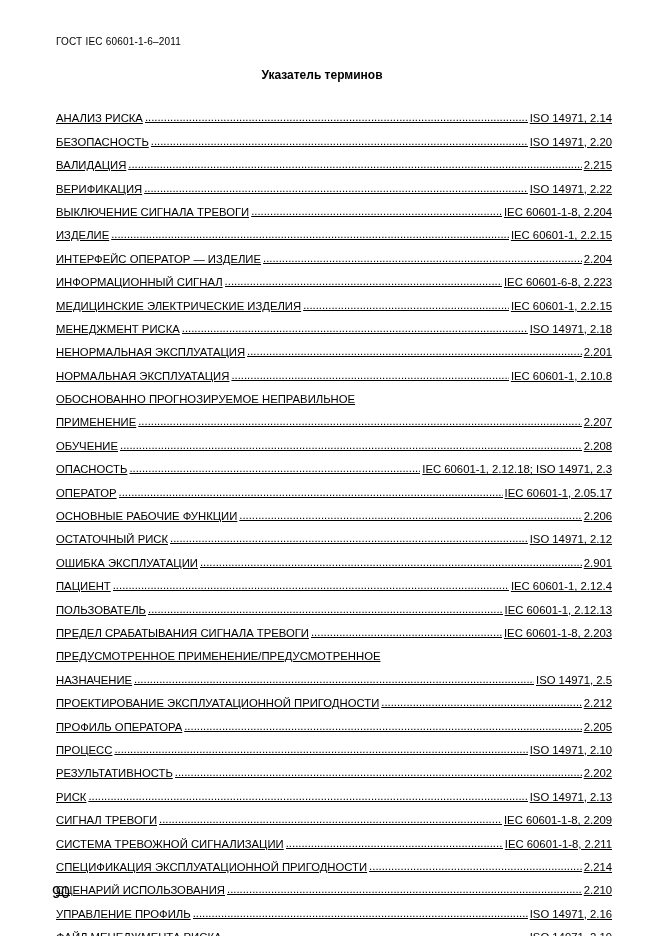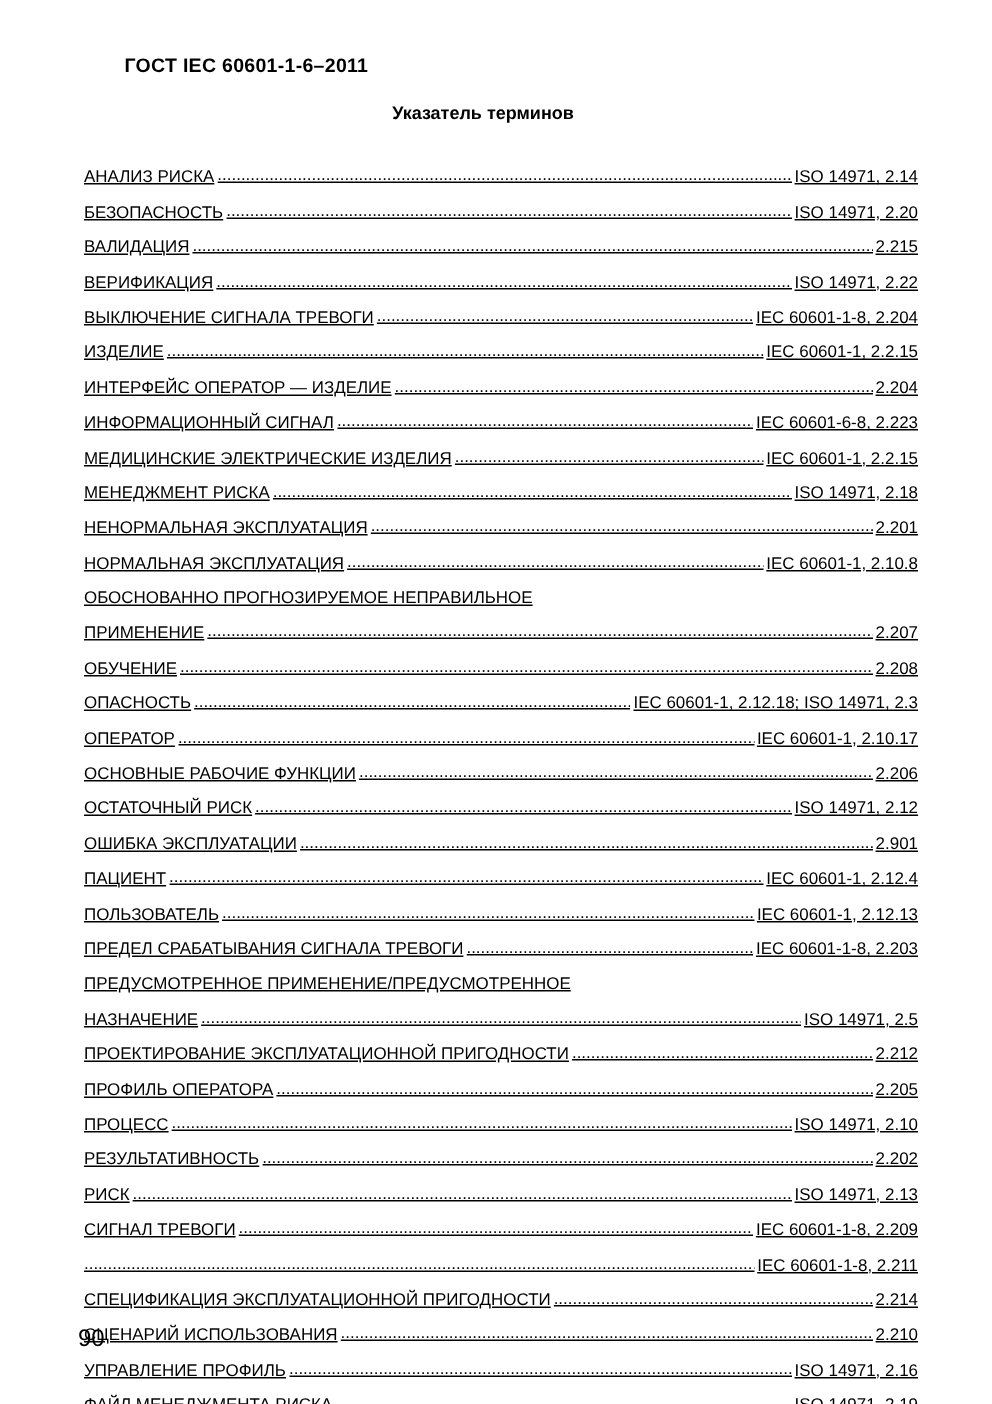--- a/index.html
+++ b/index.html
@@ -20,25 +20,24 @@
     left: 0; top: 0;
     width: 661px;
     height: 936px;
     box-sizing: border-box;
     padding: 0;
   }
   .header {
     position: absolute;
     left: 56px;
     top: 36px;
-    font-size: 13px;
-    font-weight: bold;
+    font-size: 10px;
+    font-weight: normal;
     letter-spacing: 0.2px;
     white-space: nowrap;
-    margin-left: 27px;
   }
   .doc-title {
     position: absolute;
     left: 0;
     top: 68px;
     width: 644px;
     text-align: center;
     font-size: 12px;
     font-weight: bold;
   }
@@ -174,21 +173,21 @@
         <span class="ref">2.208</span>
       </div>
       <div class="entry">
         <span class="term">ОПАСНОСТЬ</span>
         <span class="leader">...............................................................................................................................................................</span>
         <span class="ref">IEC 60601-1, 2.12.18; ISO 14971, 2.3</span>
       </div>
       <div class="entry">
         <span class="term">ОПЕРАТОР</span>
         <span class="leader">...............................................................................................................................................................</span>
-        <span class="ref">IEC 60601-1, 2.10.17</span>
+        <span class="ref">IEC 60601-1, 2.05.17</span>
       </div>
       <div class="entry">
         <span class="term">ОСНОВНЫЕ РАБОЧИЕ ФУНКЦИИ</span>
         <span class="leader">...............................................................................................................................................................</span>
         <span class="ref">2.206</span>
       </div>
       <div class="entry">
         <span class="term">ОСТАТОЧНЫЙ РИСК</span>
         <span class="leader">...............................................................................................................................................................</span>
         <span class="ref">ISO 14971, 2.12</span>
@@ -247,20 +246,21 @@
         <span class="term">РИСК</span>
         <span class="leader">...............................................................................................................................................................</span>
         <span class="ref">ISO 14971, 2.13</span>
       </div>
       <div class="entry">
         <span class="term">СИГНАЛ ТРЕВОГИ</span>
         <span class="leader">...............................................................................................................................................................</span>
         <span class="ref">IEC 60601-1-8, 2.209</span>
       </div>
       <div class="entry">
+        <span class="term">СИСТЕМА ТРЕВОЖНОЙ СИГНАЛИЗАЦИИ</span>
         <span class="leader">...............................................................................................................................................................</span>
         <span class="ref">IEC 60601-1-8, 2.211</span>
       </div>
       <div class="entry">
         <span class="term">СПЕЦИФИКАЦИЯ ЭКСПЛУАТАЦИОННОЙ ПРИГОДНОСТИ</span>
         <span class="leader">...............................................................................................................................................................</span>
         <span class="ref">2.214</span>
       </div>
       <div class="entry">
         <span class="term">СЦЕНАРИЙ ИСПОЛЬЗОВАНИЯ</span>

